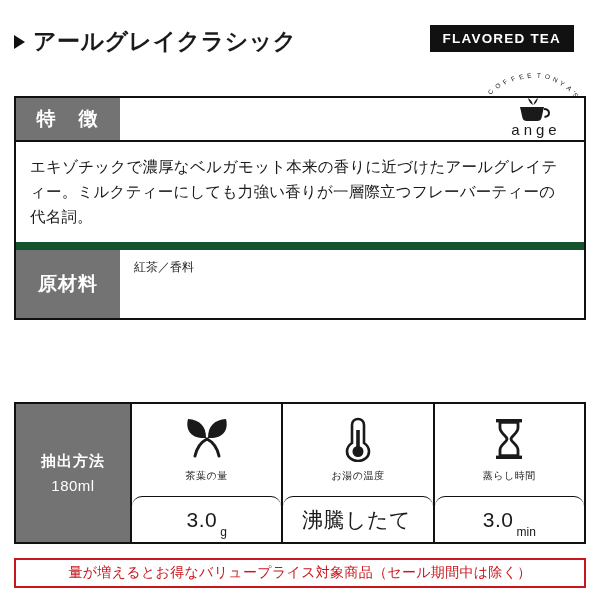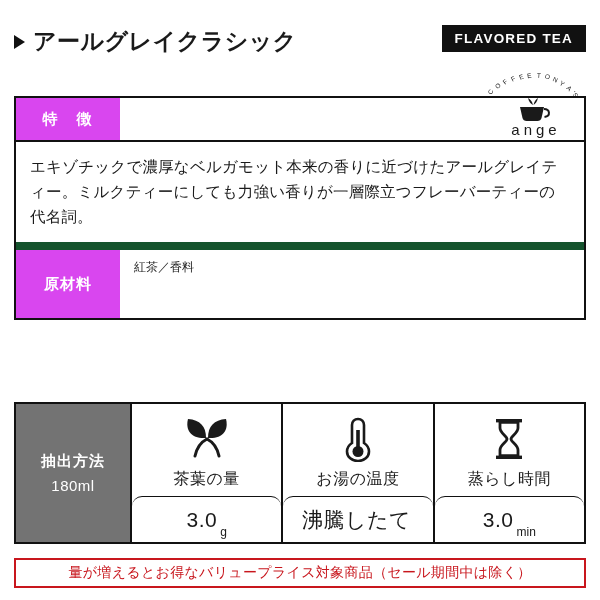--- a/index.html
+++ b/index.html
@@ -44,21 +44,21 @@
   }
   .product-title {
     font-size: 23px;
     font-weight: bold;
     letter-spacing: 0.5px;
     line-height: 1;
     white-space: nowrap;
   }
   .category-badge {
     position: absolute;
-    right: 0;
+    right: 12px;
     top: 17px;
     background: #111111;
     color: #ffffff;
     font-size: 13.5px;
     font-weight: bold;
     letter-spacing: 1.2px;
     padding: 7px 13px 6px 13px;
     line-height: 1;
   }
 
@@ -101,23 +101,23 @@
   
   .spec-table {
     position: absolute;
     left: 14px;
     top: 96px;
     width: 572px;
     border: 2px solid #111111;
     box-sizing: border-box;
   }
   .label-cell {
-    background: #d946ef;
+    background: #737373;
     color: #ffffff;
-    font-size: 15px;
+    font-size: 19px;
     font-weight: bold;
     letter-spacing: 2px;
     display: flex;
     align-items: center;
     justify-content: center;
     box-sizing: border-box;
   }
   .row-feature-head {
     display: flex;
     height: 42px;
@@ -222,21 +222,21 @@
     padding-top: 12px;
     box-sizing: border-box;
   }
   .bc-icon {
     height: 46px;
     display: flex;
     align-items: center;
     justify-content: center;
   }
   .bc-label {
-    font-size: 16px;
+    font-size: 10px;
     margin-top: 7px;
     letter-spacing: 0.5px;
   }
   .bc-bottom {
     flex: 1;
     border-top: 1px solid #111111;
     display: flex;
     align-items: center;
     justify-content: center;
     gap: 3px;

